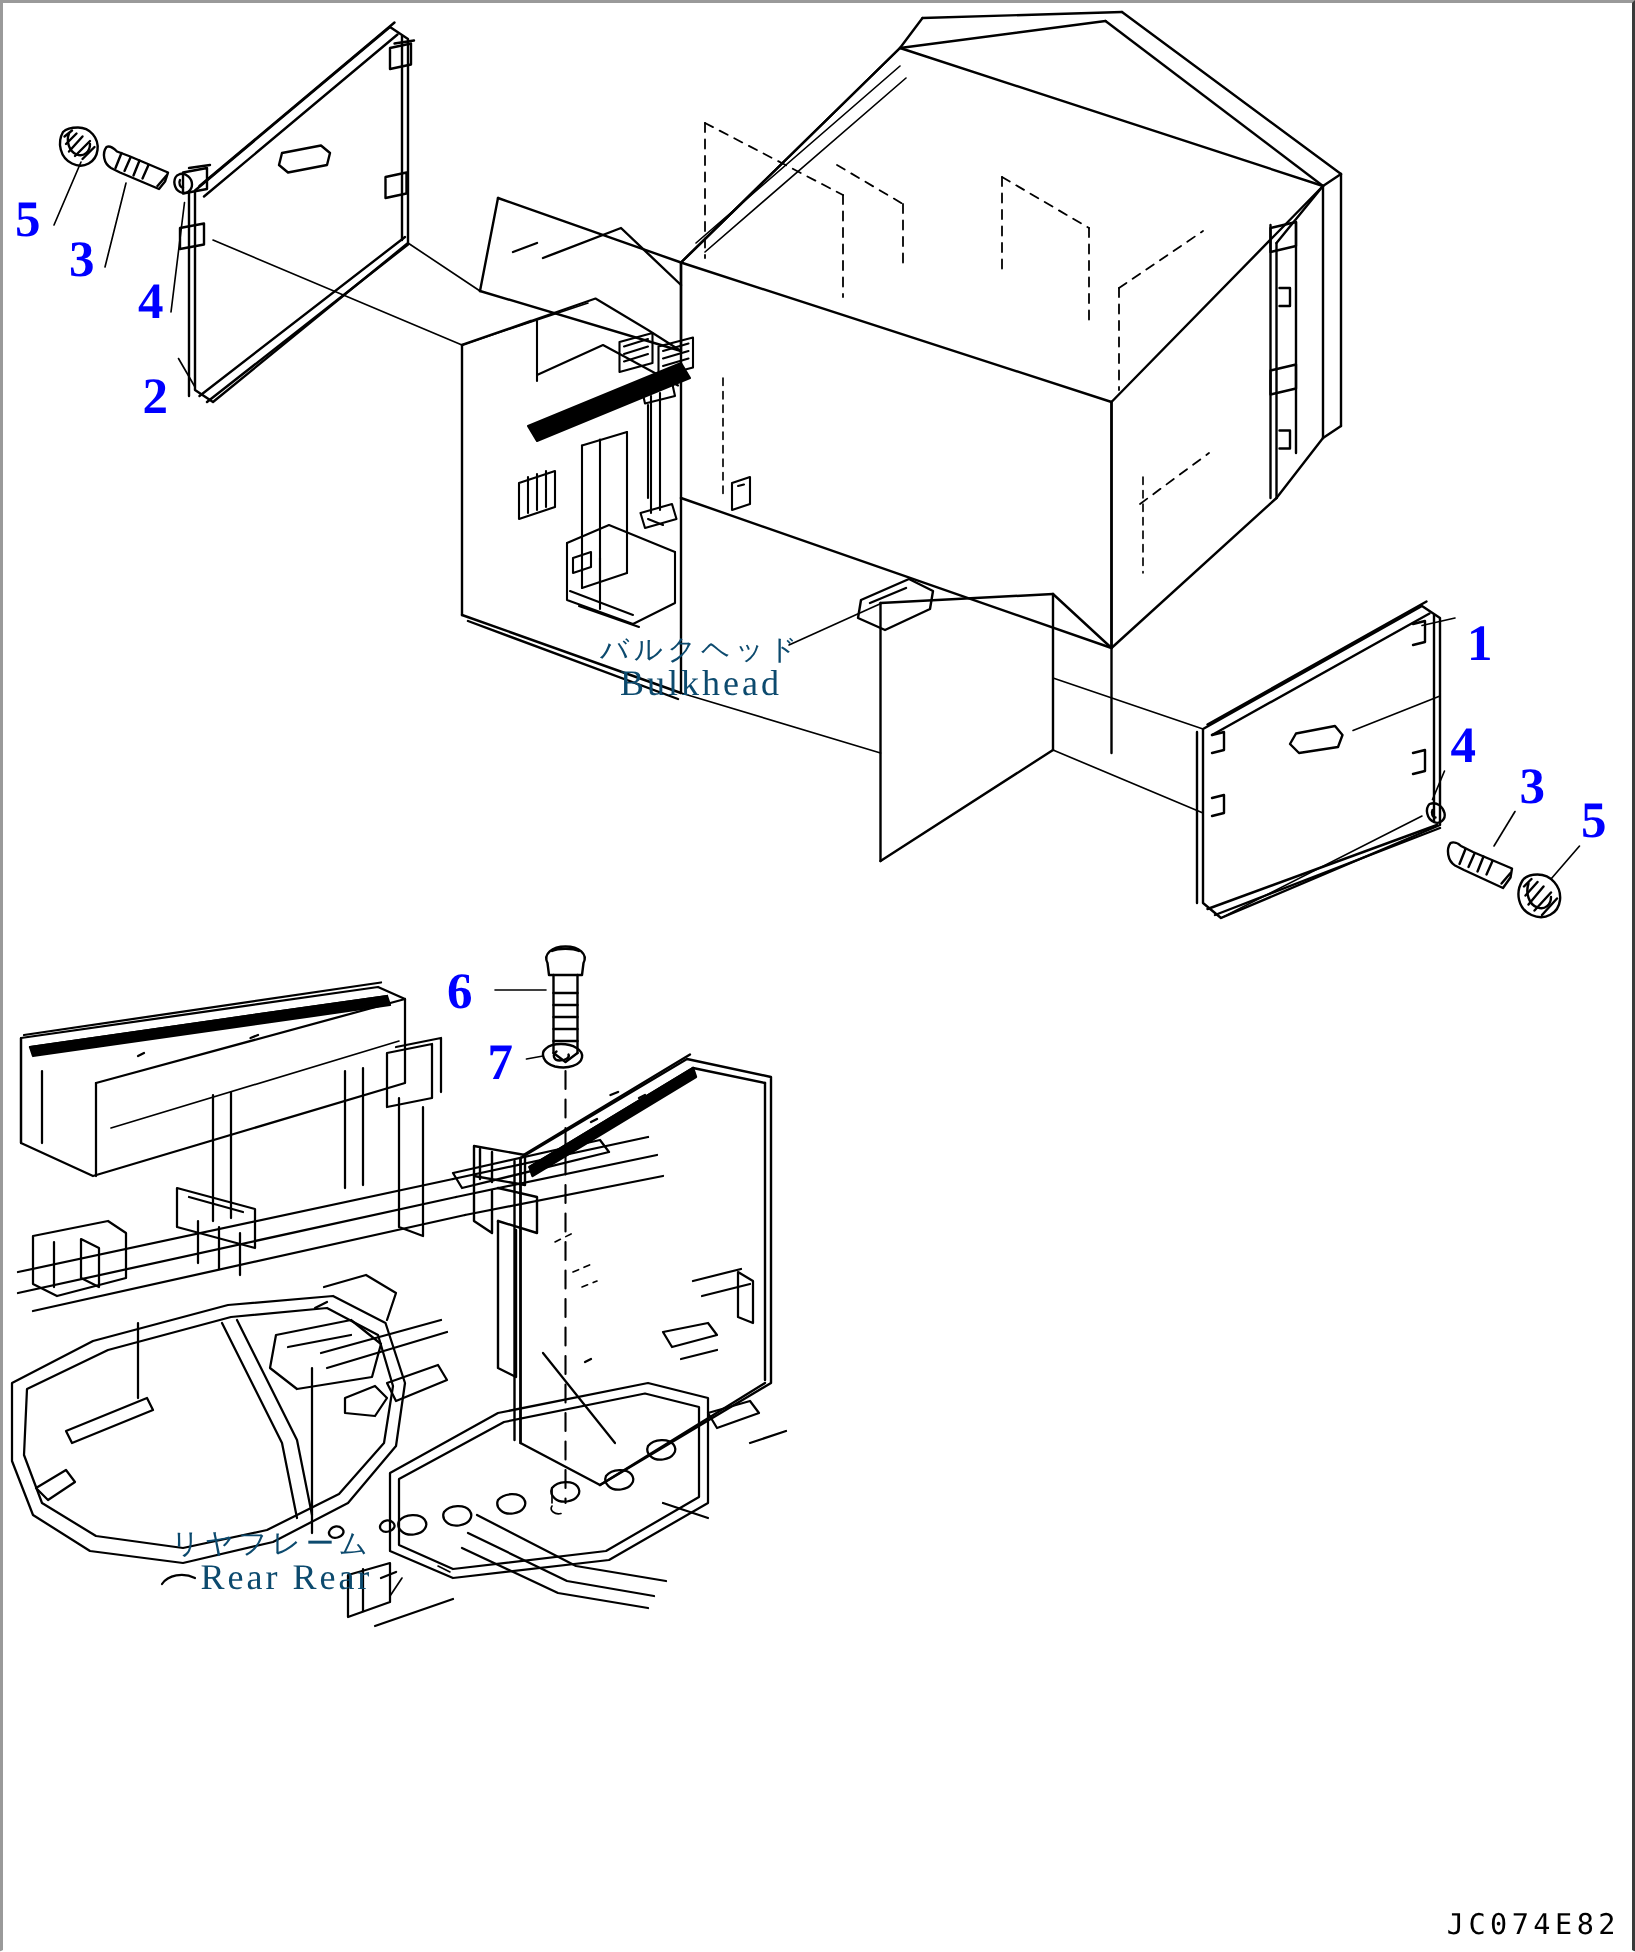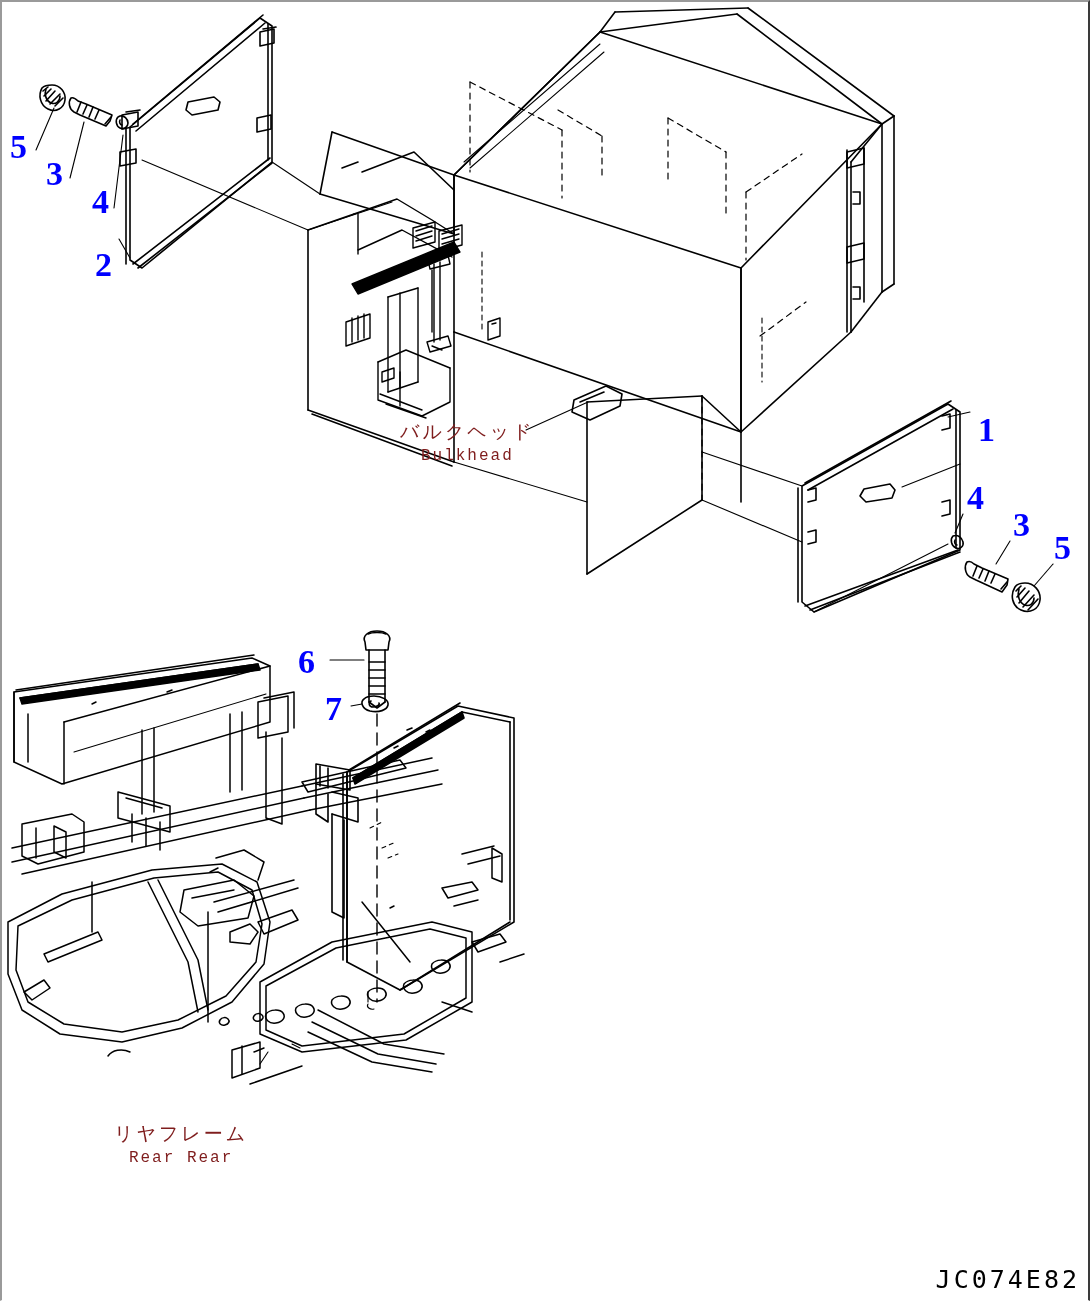--- a/index.html
+++ b/index.html
@@ -35,45 +35,45 @@
     color: #0000ff;
     font-family: "Liberation Serif", serif;
     font-weight: bold;
     font-size: 34px;
     line-height: 34px;
     letter-spacing: 0px;
     user-select: none;
   }
   .cap-label {
     position: absolute;
-    color: #7f1d1d;
-    font-family: Liberation Mono, monospace;
+    color: #0c4a6e;
+    font-family: Liberation Serif, serif;
     font-size: 20px;
     line-height: 23px;
     letter-spacing: 2px;
     white-space: nowrap;
     text-align: center;
   }
   .cap-label .jp {
     display: block;
     font-size: 19px;
     letter-spacing: 3px;
   }
   .cap-label .en {
     display: block;
-    font-size: 16px;
+    font-size: 24px;
     letter-spacing: 2px;
   }
   .drawing-code {
     position: absolute;
     right: 8px;
     bottom: 6px;
     color: #000000;
     font-family: "DejaVu Sans Mono", monospace;
-    font-size: 25px;
+    font-size: 19px;
     letter-spacing: 3px;
     white-space: nowrap;
   }
 </style>
 </head>
 <body>
 
 <div id="page">
 
   <svg id="art" viewBox="0 0 1090 1301" xmlns="http://www.w3.org/2000/svg">
@@ -460,20 +460,20 @@
   <div class="callout" style="left:1011px;top:506px;">3</div>
   <div class="callout" style="left:1052px;top:529px;">5</div>
   <div class="callout" style="left:296px;top:643px;">6</div>
   <div class="callout" style="left:323px;top:690px;">7</div>
 
   <div class="cap-label" style="left:398px; top:420px;">
     <span class="jp">バルクヘッド</span>
     <span class="en">Bulkhead</span>
   </div>
 
-  <div class="cap-label" style="left:112px; top:1122px;">
+  <div class="cap-label" style="left:112px; top:1016px;text-align:right;">
     <span class="jp">リヤフレーム</span>
     <span class="en">Rear Rear</span>
   </div>
 
   <div class="drawing-code">JC074E82</div>
 
 </div>
 
 </body></html>

